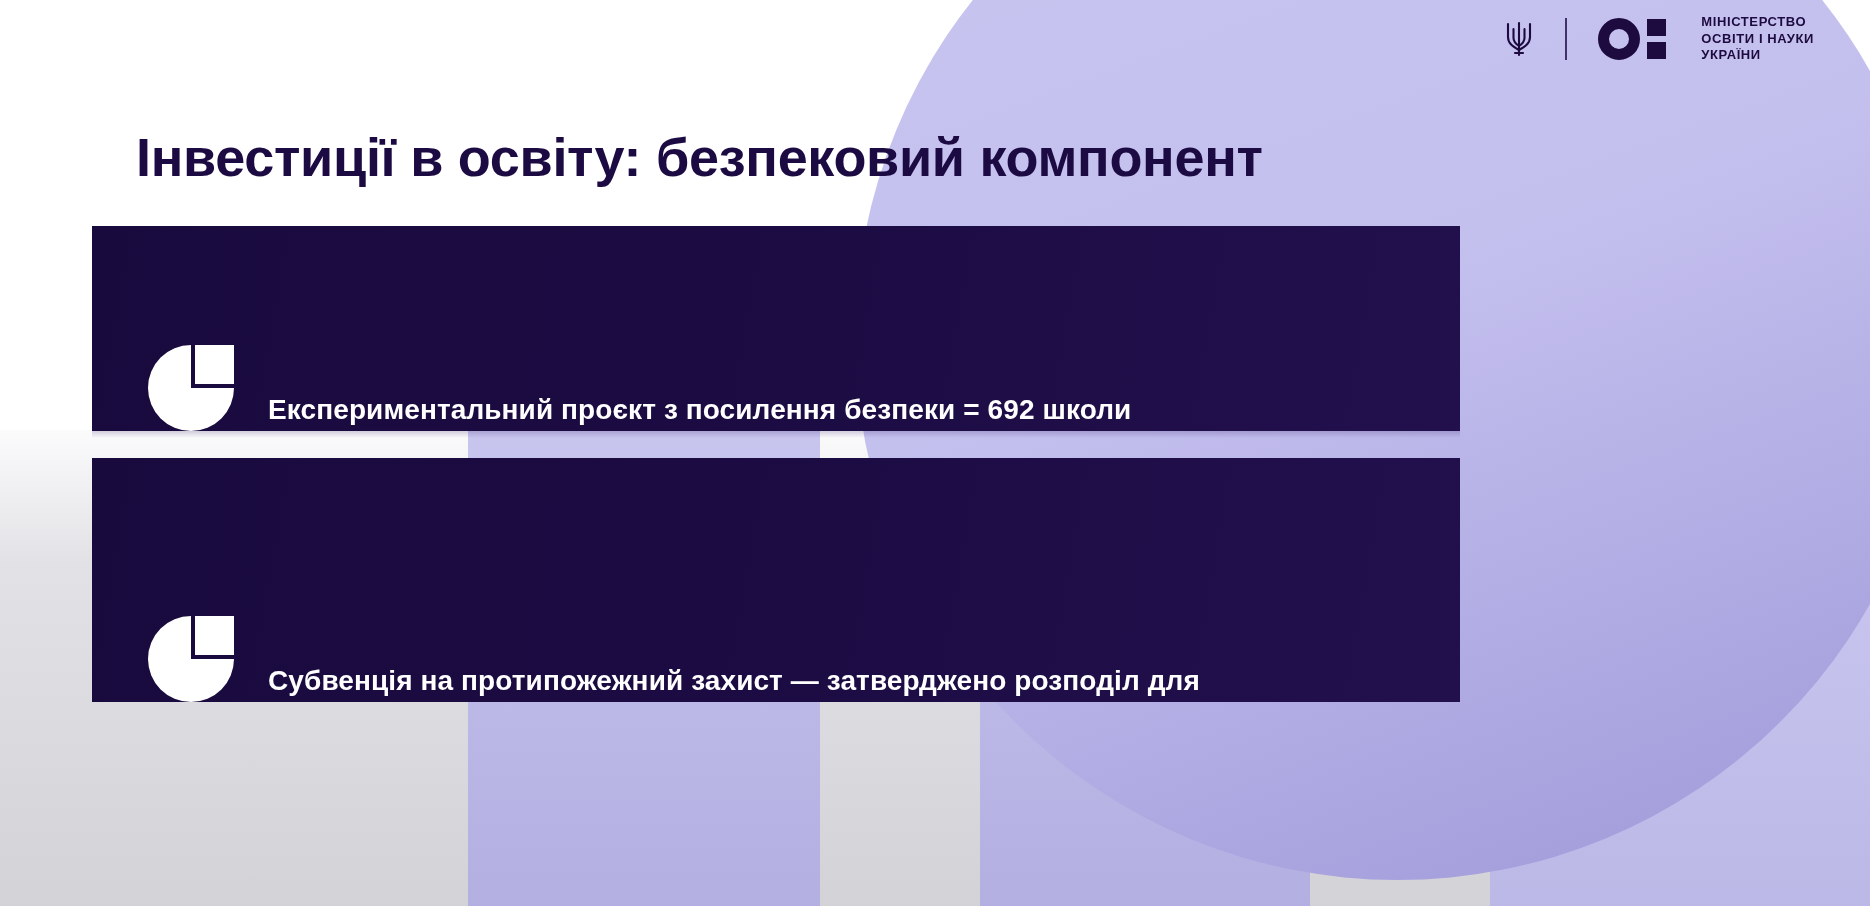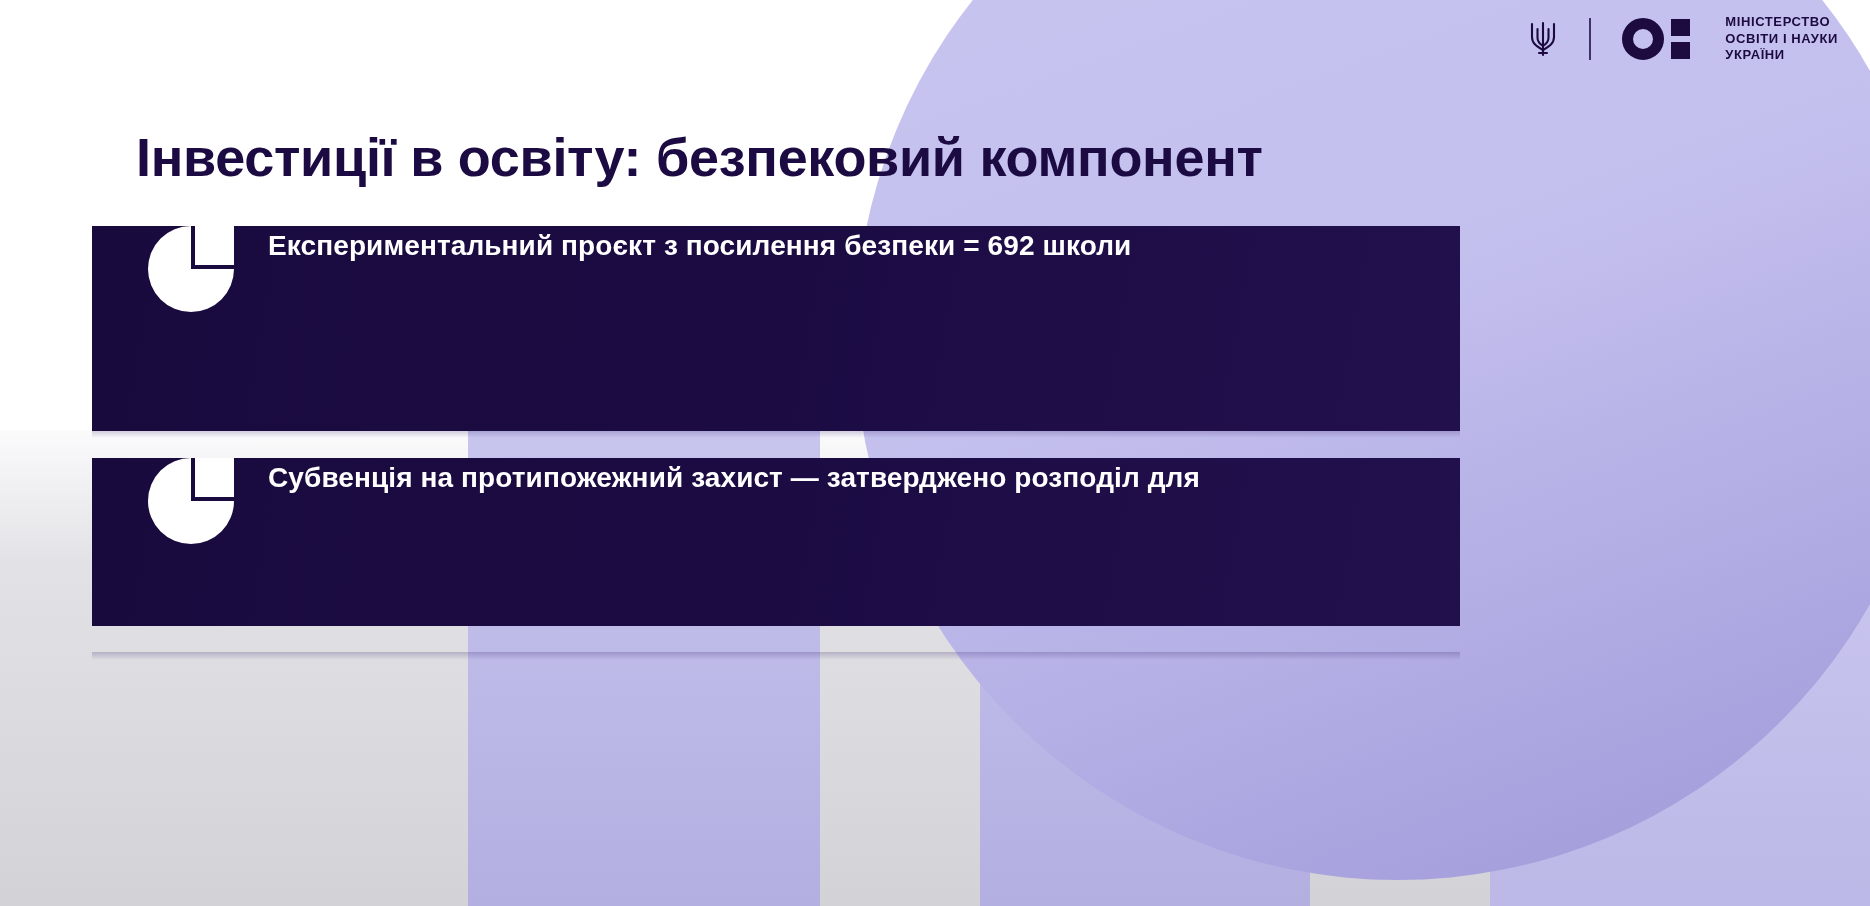--- a/index.html
+++ b/index.html
@@ -66,21 +66,21 @@
     width: 1368px;
     height: 8px;
     background: linear-gradient(180deg, rgba(60,40,110,0.25), rgba(60,40,110,0));
   }
   .bg-shadow-a { top: 430px; }
   .bg-shadow-b { top: 652px; }
 
   
   .logo-bar {
     position: absolute;
-    right: 32px;
+    right: 56px;
     top: 14px;
     display: flex;
     align-items: center;
     gap: 31px;
     z-index: 4;
   }
   .trident {
     width: 30px;
     height: 44px;
     display: block;
@@ -140,26 +140,26 @@
   }
 
   
   .card {
     position: absolute;
     left: 92px;
     width: 1368px;
     background: linear-gradient(100deg, #190a3e 0%, #1b0b42 45%, #22104d 100%);
     z-index: 3;
     display: flex;
-    align-items: flex-start;
+    align-items: flex-end;
     box-sizing: border-box;
     padding: 0 56px 0 56px;
   }
   .card-1 { top: 226px; height: 205px; }
-  .card-2 { top: 458px; height: 168px; }
+  .card-2 { top: 458px; height: 244px; }
 
   
   .bullet {
     position: relative;
     flex: 0 0 auto;
     width: 86px;
     height: 86px;
     margin-right: 34px;
   }
   .bullet svg { display: block; width: 86px; height: 86px; }

